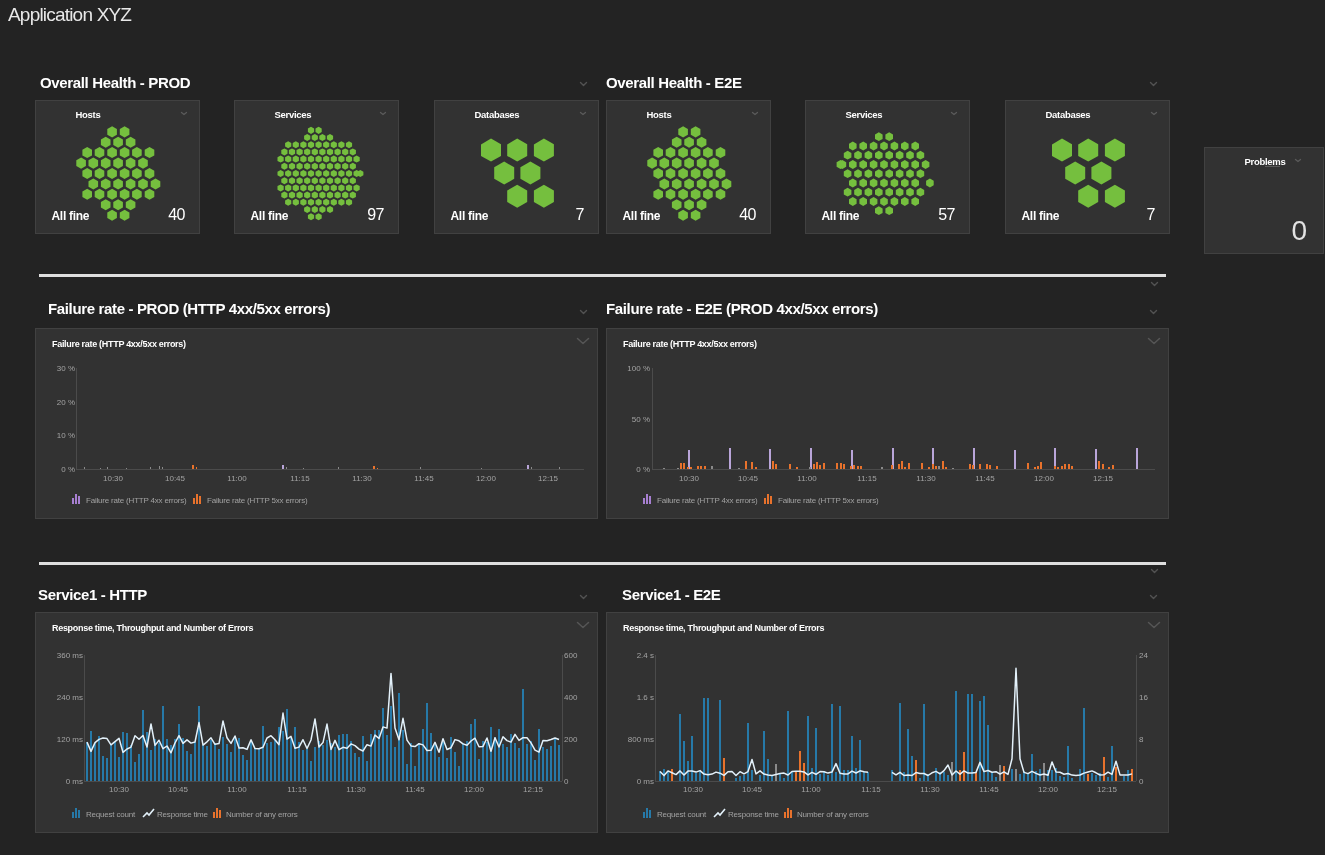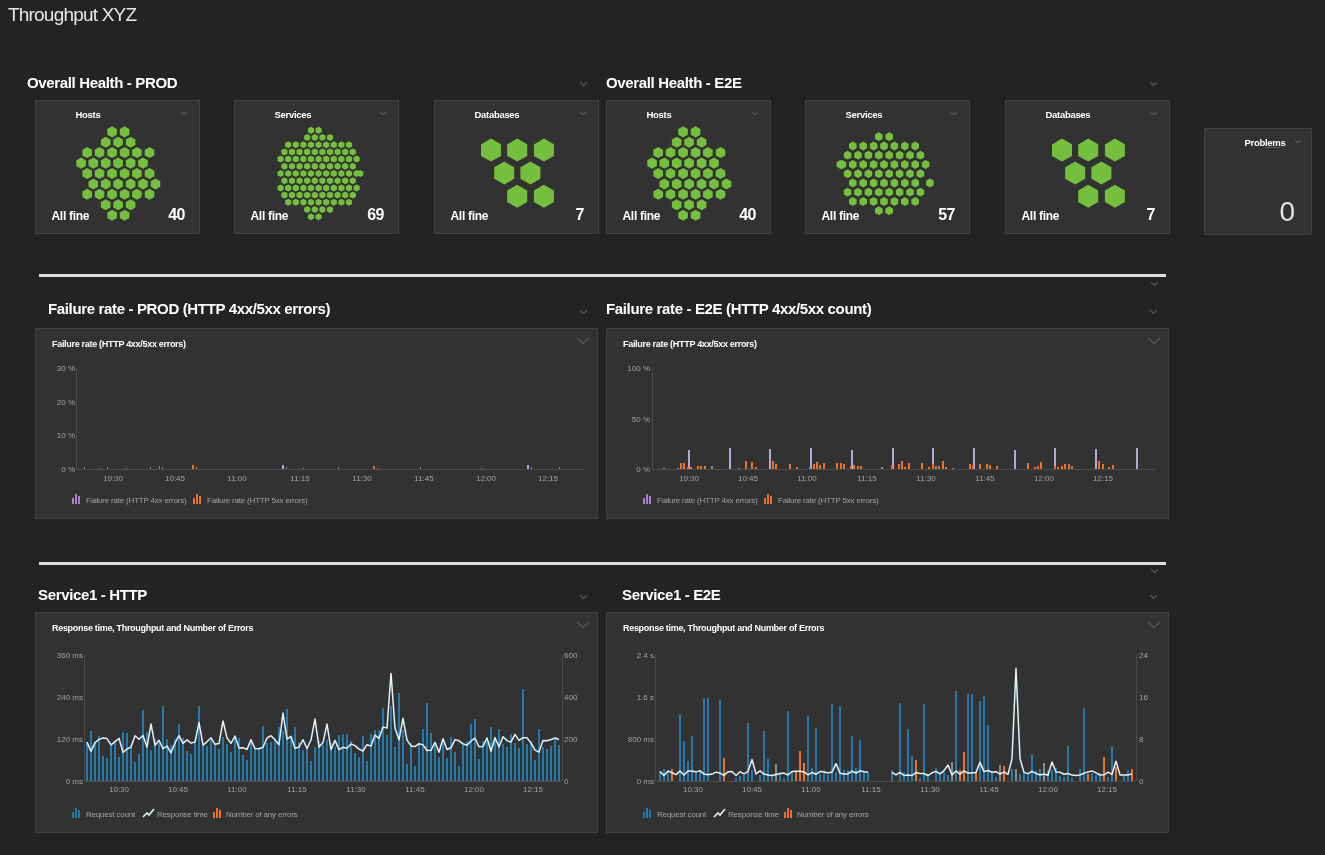--- a/index.html
+++ b/index.html
@@ -1,29 +1,29 @@
 <!DOCTYPE html>
 <html><head><meta charset="utf-8"><style>
 * { margin:0; padding:0; box-sizing:border-box; }
 html,body { width:1325px; height:855px; background:#232323; font-family:"Liberation Sans",sans-serif; overflow:hidden; }
 .abs { position:absolute; }
 .tile { position:absolute; background:#323232; border:1px solid #414141; }
 .tlab { position:absolute; left:15.5px; top:8px; font-size:9.5px; font-weight:bold; color:#fff; letter-spacing:-0.3px;padding-left:24px; }
 .allfine { position:absolute; left:15.5px; bottom:10.5px; font-size:12px; font-weight:bold; color:#fff; letter-spacing:-0.3px; }
-.num { position:absolute; right:14px; bottom:10px; font-size:16px; font-weight:bold; color:#fff; letter-spacing:-0.5px; line-height:1; }
+.num { position:absolute; right:14px; bottom:10px; font-size:16px; font-weight:normal; color:#fff; letter-spacing:-0.5px; line-height:1; }
 .sechead { position:absolute; font-size:15px; font-weight:bold; color:#fff; letter-spacing:-0.35px; }
 .sep { position:absolute; left:39px; width:1127px; height:2.5px; background:#dedede; }
 text.tt { font:bold 9px "Liberation Sans"; fill:#fff; letter-spacing:-0.3px; }
 text.ax { font:8px "Liberation Sans"; fill:#a3a3a3; }
 text.lg { font:8px "Liberation Sans"; fill:#a2a2a2; letter-spacing:-0.2px; }
 </style></head>
 <body>
-<div class="abs" style="left:8px;top:4px;font-size:19px;color:#e8e8e8;letter-spacing:-0.8px">Throughput XYZ</div>
+<div class="abs" style="left:8px;top:4px;font-size:19px;color:#e8e8e8;letter-spacing:-0.8px">Application XYZ</div>
 
-<div class="sechead" style="left:27px;top:73.5px">Overall Health - PROD</div>
+<div class="sechead" style="left:40px;top:73.5px">Overall Health - PROD</div>
 <svg style="position:absolute;left:579px;top:81px" width="9" height="6" viewBox="0 0 9 6">
     <path d="M1.5 1.5 L4.5 4.5 L7.5 1.5" stroke="#525252" stroke-width="1.4" fill="none" stroke-linecap="round" stroke-linejoin="round"></path>
   </svg>
 <div class="sechead" style="left:606px;top:73.5px">Overall Health - E2E</div>
 <svg style="position:absolute;left:1149px;top:81px" width="9" height="6" viewBox="0 0 9 6">
     <path d="M1.5 1.5 L4.5 4.5 L7.5 1.5" stroke="#525252" stroke-width="1.4" fill="none" stroke-linecap="round" stroke-linejoin="round"></path>
   </svg>
 
 <div class="tile" style="left:35px;top:100px;width:165px;height:134px">
 <div class="tlab">Hosts</div>
@@ -180,21 +180,21 @@
       <polygon points="117.1,103.1 114.0,104.8 110.9,103.1 110.9,99.5 114.0,97.8 117.1,99.5" fill="#75bf3e"></polygon>
       <polygon points="75.3,110.3 72.2,112.0 69.1,110.3 69.1,106.7 72.2,105.0 75.3,106.7" fill="#75bf3e"></polygon>
       <polygon points="82.9,110.3 79.8,112.0 76.7,110.3 76.7,106.7 79.8,105.0 82.9,106.7" fill="#75bf3e"></polygon>
       <polygon points="90.5,110.3 87.4,112.0 84.3,110.3 84.3,106.7 87.4,105.0 90.5,106.7" fill="#75bf3e"></polygon>
       <polygon points="98.1,110.3 95.0,112.0 91.9,110.3 91.9,106.7 95.0,105.0 98.1,106.7" fill="#75bf3e"></polygon>
       <polygon points="79.1,117.5 76.0,119.2 72.9,117.5 72.9,113.9 76.0,112.2 79.1,113.9" fill="#75bf3e"></polygon>
       <polygon points="86.7,117.5 83.6,119.2 80.5,117.5 80.5,113.9 83.6,112.2 86.7,113.9" fill="#75bf3e"></polygon>
       <polygon points="128.4,74.3 125.3,76.0 122.2,74.3 122.2,70.7 125.3,69.0 128.4,70.7" fill="#75bf3e"></polygon>
     </svg>
 <div class="allfine">All fine</div>
-<div class="num">69</div>
+<div class="num">97</div>
 </div>
 <div class="tile" style="left:434px;top:100px;width:165px;height:134px">
 <div class="tlab">Databases</div>
 <svg style="position:absolute;left:144px;top:10px" width="8" height="5" viewBox="0 0 8 5">
       <path d="M1.5 1.5 L4.0 3.5 L6.5 1.5" stroke="#5a5a5a" stroke-width="1.3" fill="none" stroke-linecap="round" stroke-linejoin="round"></path>
     </svg>
 <svg style="position:absolute;left:0;top:0" width="165" height="134">
       <polygon points="66.0,54.9 56.0,60.6 46.0,54.9 46.0,43.4 56.0,37.6 66.0,43.3" fill="#75bf3e"></polygon>
       <polygon points="92.2,54.9 82.2,60.6 72.2,54.9 72.2,43.4 82.2,37.6 92.2,43.3" fill="#75bf3e"></polygon>
       <polygon points="118.9,54.9 108.9,60.6 98.9,54.9 98.9,43.4 108.9,37.6 118.9,43.3" fill="#75bf3e"></polygon>
@@ -337,38 +337,38 @@
       <polygon points="118.9,54.9 108.9,60.6 98.9,54.9 98.9,43.4 108.9,37.6 118.9,43.3" fill="#75bf3e"></polygon>
       <polygon points="79.2,77.8 69.2,83.6 59.2,77.8 59.2,66.3 69.2,60.6 79.2,66.3" fill="#75bf3e"></polygon>
       <polygon points="105.4,77.8 95.4,83.6 85.4,77.8 85.4,66.3 95.4,60.6 105.4,66.3" fill="#75bf3e"></polygon>
       <polygon points="92.2,101.0 82.2,106.7 72.2,101.0 72.2,89.5 82.2,83.7 92.2,89.5" fill="#75bf3e"></polygon>
       <polygon points="118.9,101.0 108.9,106.7 98.9,101.0 98.9,89.5 108.9,83.7 118.9,89.5" fill="#75bf3e"></polygon>
     </svg>
 <div class="allfine">All fine</div>
 <div class="num">7</div>
 </div>
 
-<div class="tile" style="left:1204px;top:128px;width:108px;height:107px">
+<div class="tile" style="left:1204px;top:147px;width:120px;height:107px">
 <div class="tlab">Problems</div>
 <div class="abs" style="left:60px;top:18px;width:15px;height:1px;background:#5a5a5a"></div>
 <svg style="position:absolute;left:89px;top:10px" width="8" height="5" viewBox="0 0 8 5">
       <path d="M1.5 1.5 L4.0 3.5 L6.5 1.5" stroke="#5a5a5a" stroke-width="1.3" fill="none" stroke-linecap="round" stroke-linejoin="round"></path>
     </svg>
 <div class="abs" style="right:16px;bottom:8.5px;font-size:28px;color:#e2e2e2;line-height:1">0</div>
 </div>
 
 <div class="sep" style="top:274px"></div>
 <svg style="position:absolute;left:1150px;top:281px" width="9" height="6" viewBox="0 0 9 6">
     <path d="M1.5 1.5 L4.5 4.5 L7.5 1.5" stroke="#525252" stroke-width="1.4" fill="none" stroke-linecap="round" stroke-linejoin="round"></path>
   </svg>
 <div class="sechead" style="left:48px;top:300px">Failure rate - PROD (HTTP 4xx/5xx errors)</div>
 <svg style="position:absolute;left:579px;top:309px" width="9" height="6" viewBox="0 0 9 6">
     <path d="M1.5 1.5 L4.5 4.5 L7.5 1.5" stroke="#525252" stroke-width="1.4" fill="none" stroke-linecap="round" stroke-linejoin="round"></path>
   </svg>
-<div class="sechead" style="left:606px;top:300px">Failure rate - E2E (HTTP 4xx/5xx count)</div>
+<div class="sechead" style="left:606px;top:300px">Failure rate - E2E (PROD 4xx/5xx errors)</div>
 <svg style="position:absolute;left:1149px;top:309px" width="9" height="6" viewBox="0 0 9 6">
     <path d="M1.5 1.5 L4.5 4.5 L7.5 1.5" stroke="#525252" stroke-width="1.4" fill="none" stroke-linecap="round" stroke-linejoin="round"></path>
   </svg>
 
 <div class="tile" style="left:35px;top:328px;width:563px;height:191px">
 <svg style="position:absolute;left:540px;top:8px" width="14" height="8" viewBox="0 0 14 8">
       <path d="M1.5 1.5 L7.0 6.5 L12.5 1.5" stroke="#565656" stroke-width="1.5" fill="none" stroke-linecap="round" stroke-linejoin="round"></path>
     </svg>
 <svg style="position:absolute;left:0;top:0" width="563" height="191">
       <text x="16" y="17.5" class="tt">Failure rate (HTTP 4xx/5xx errors)</text>

